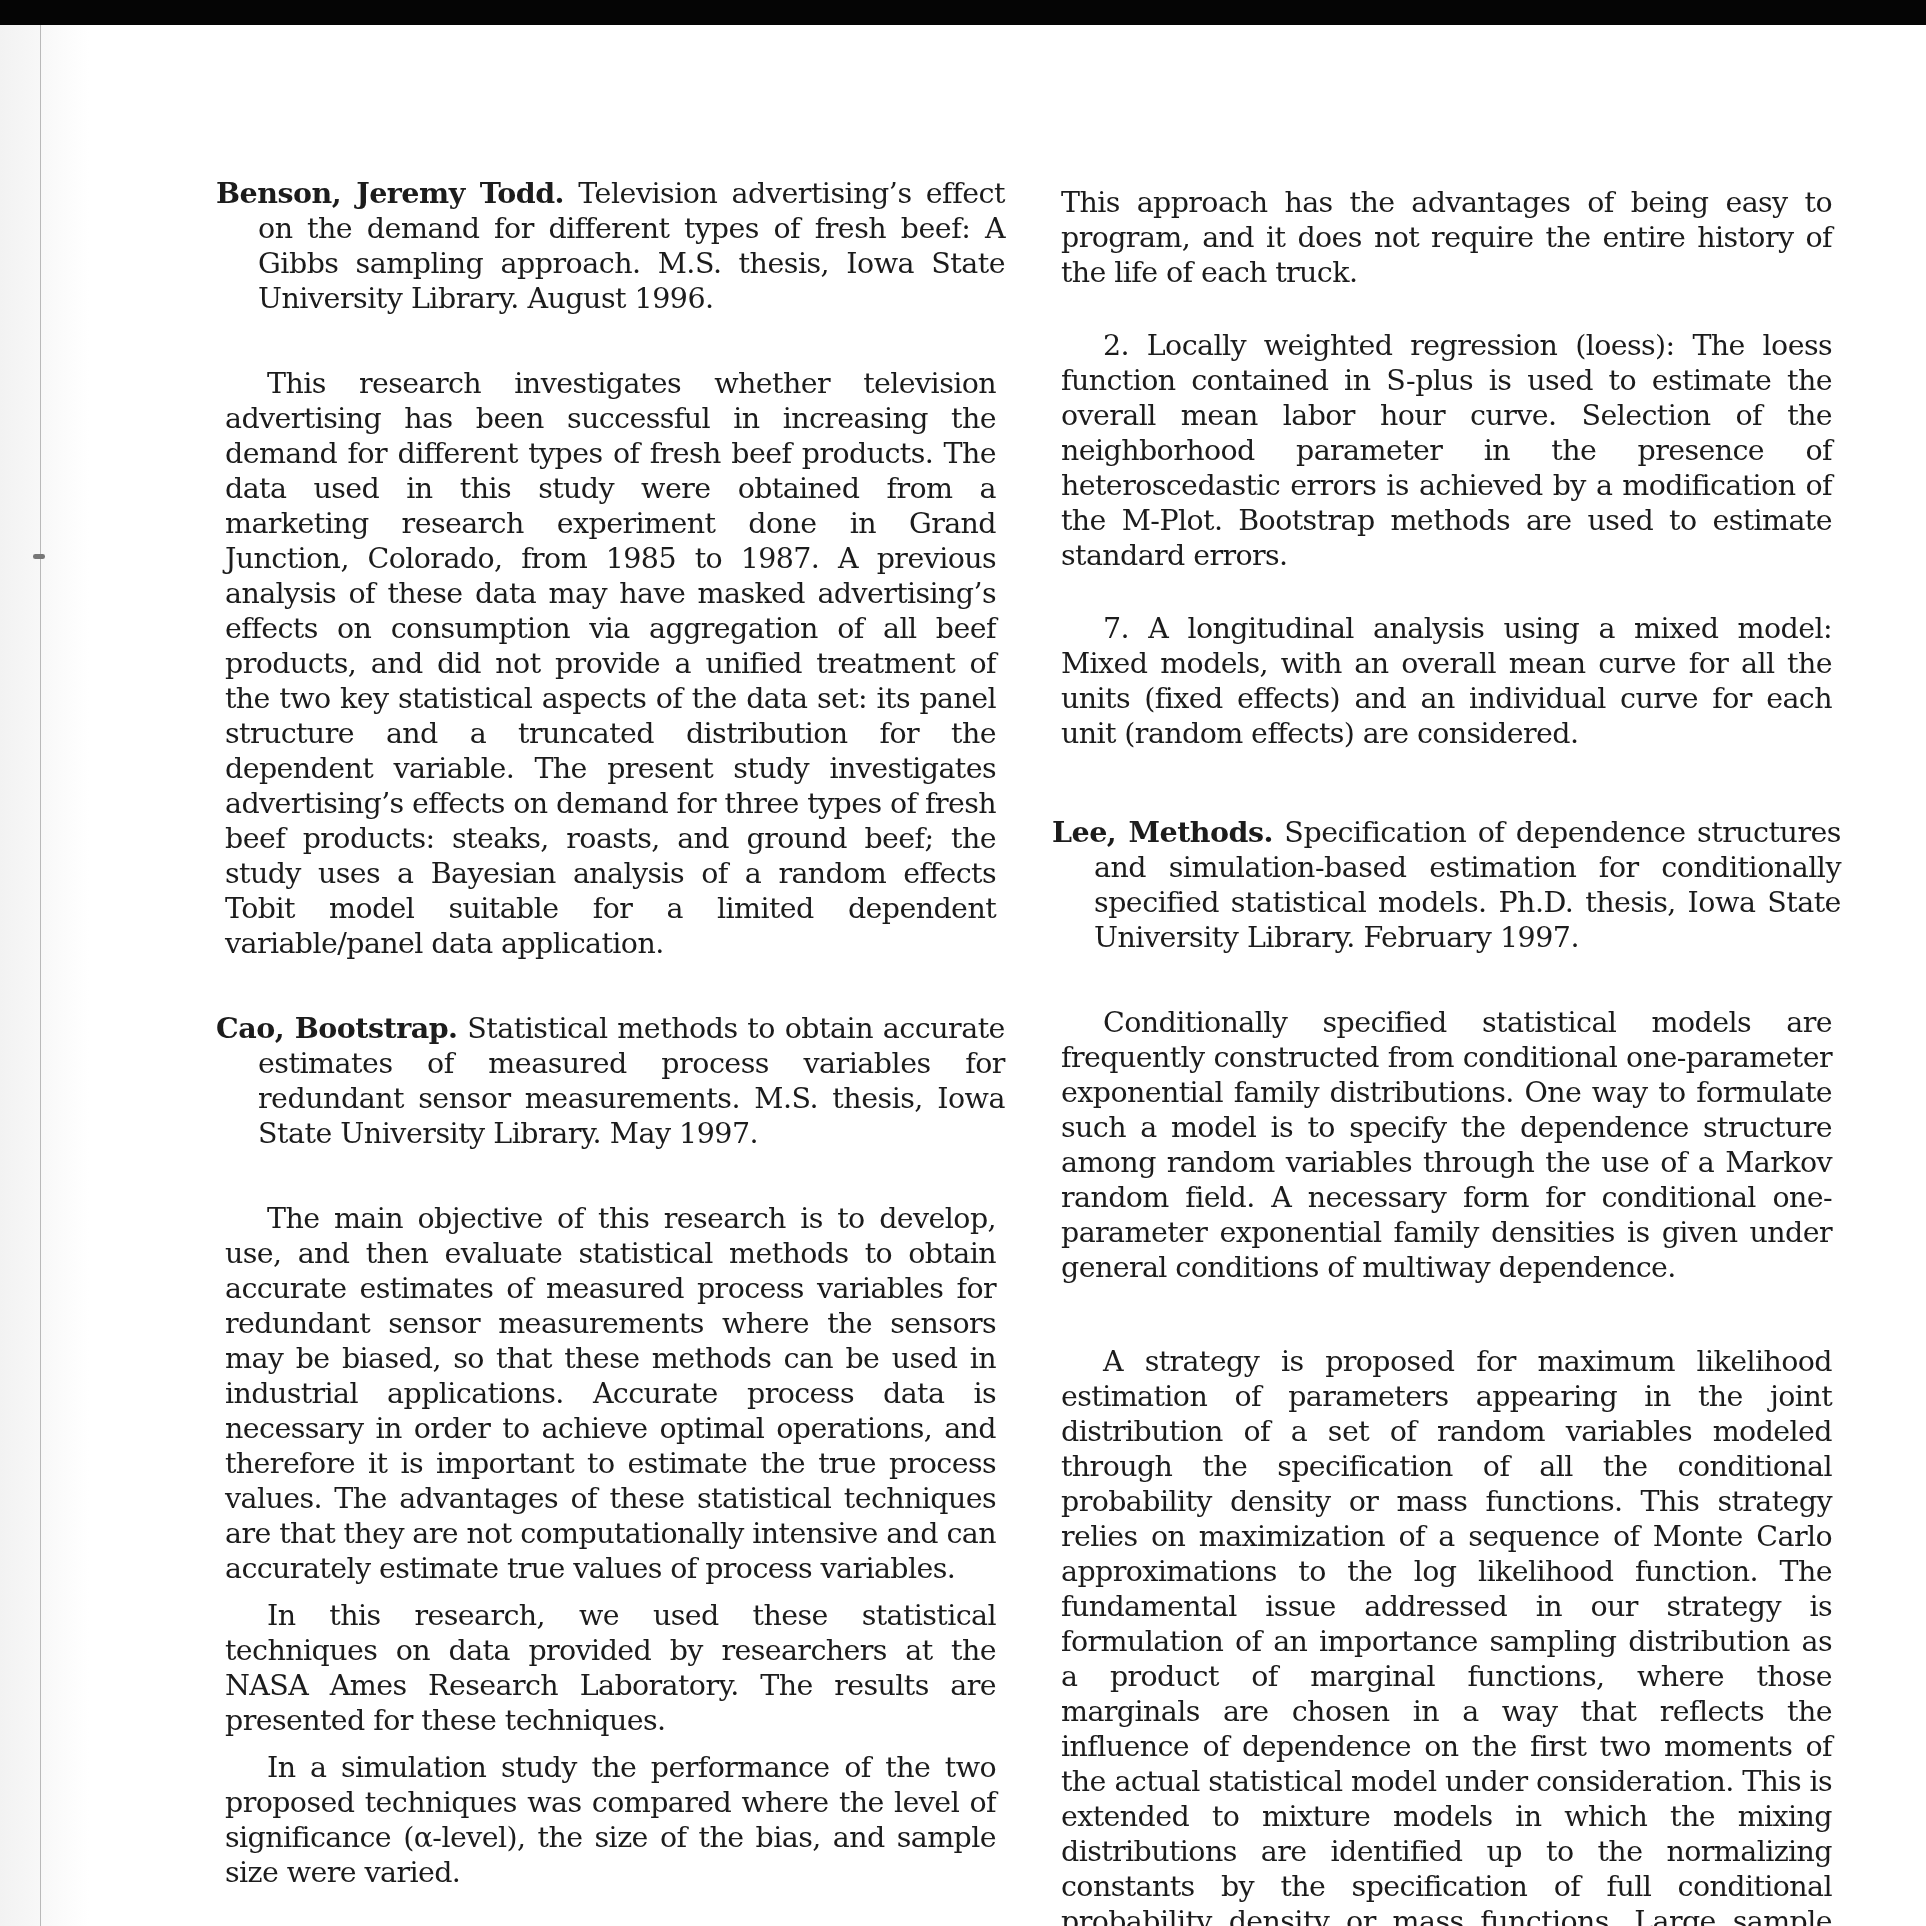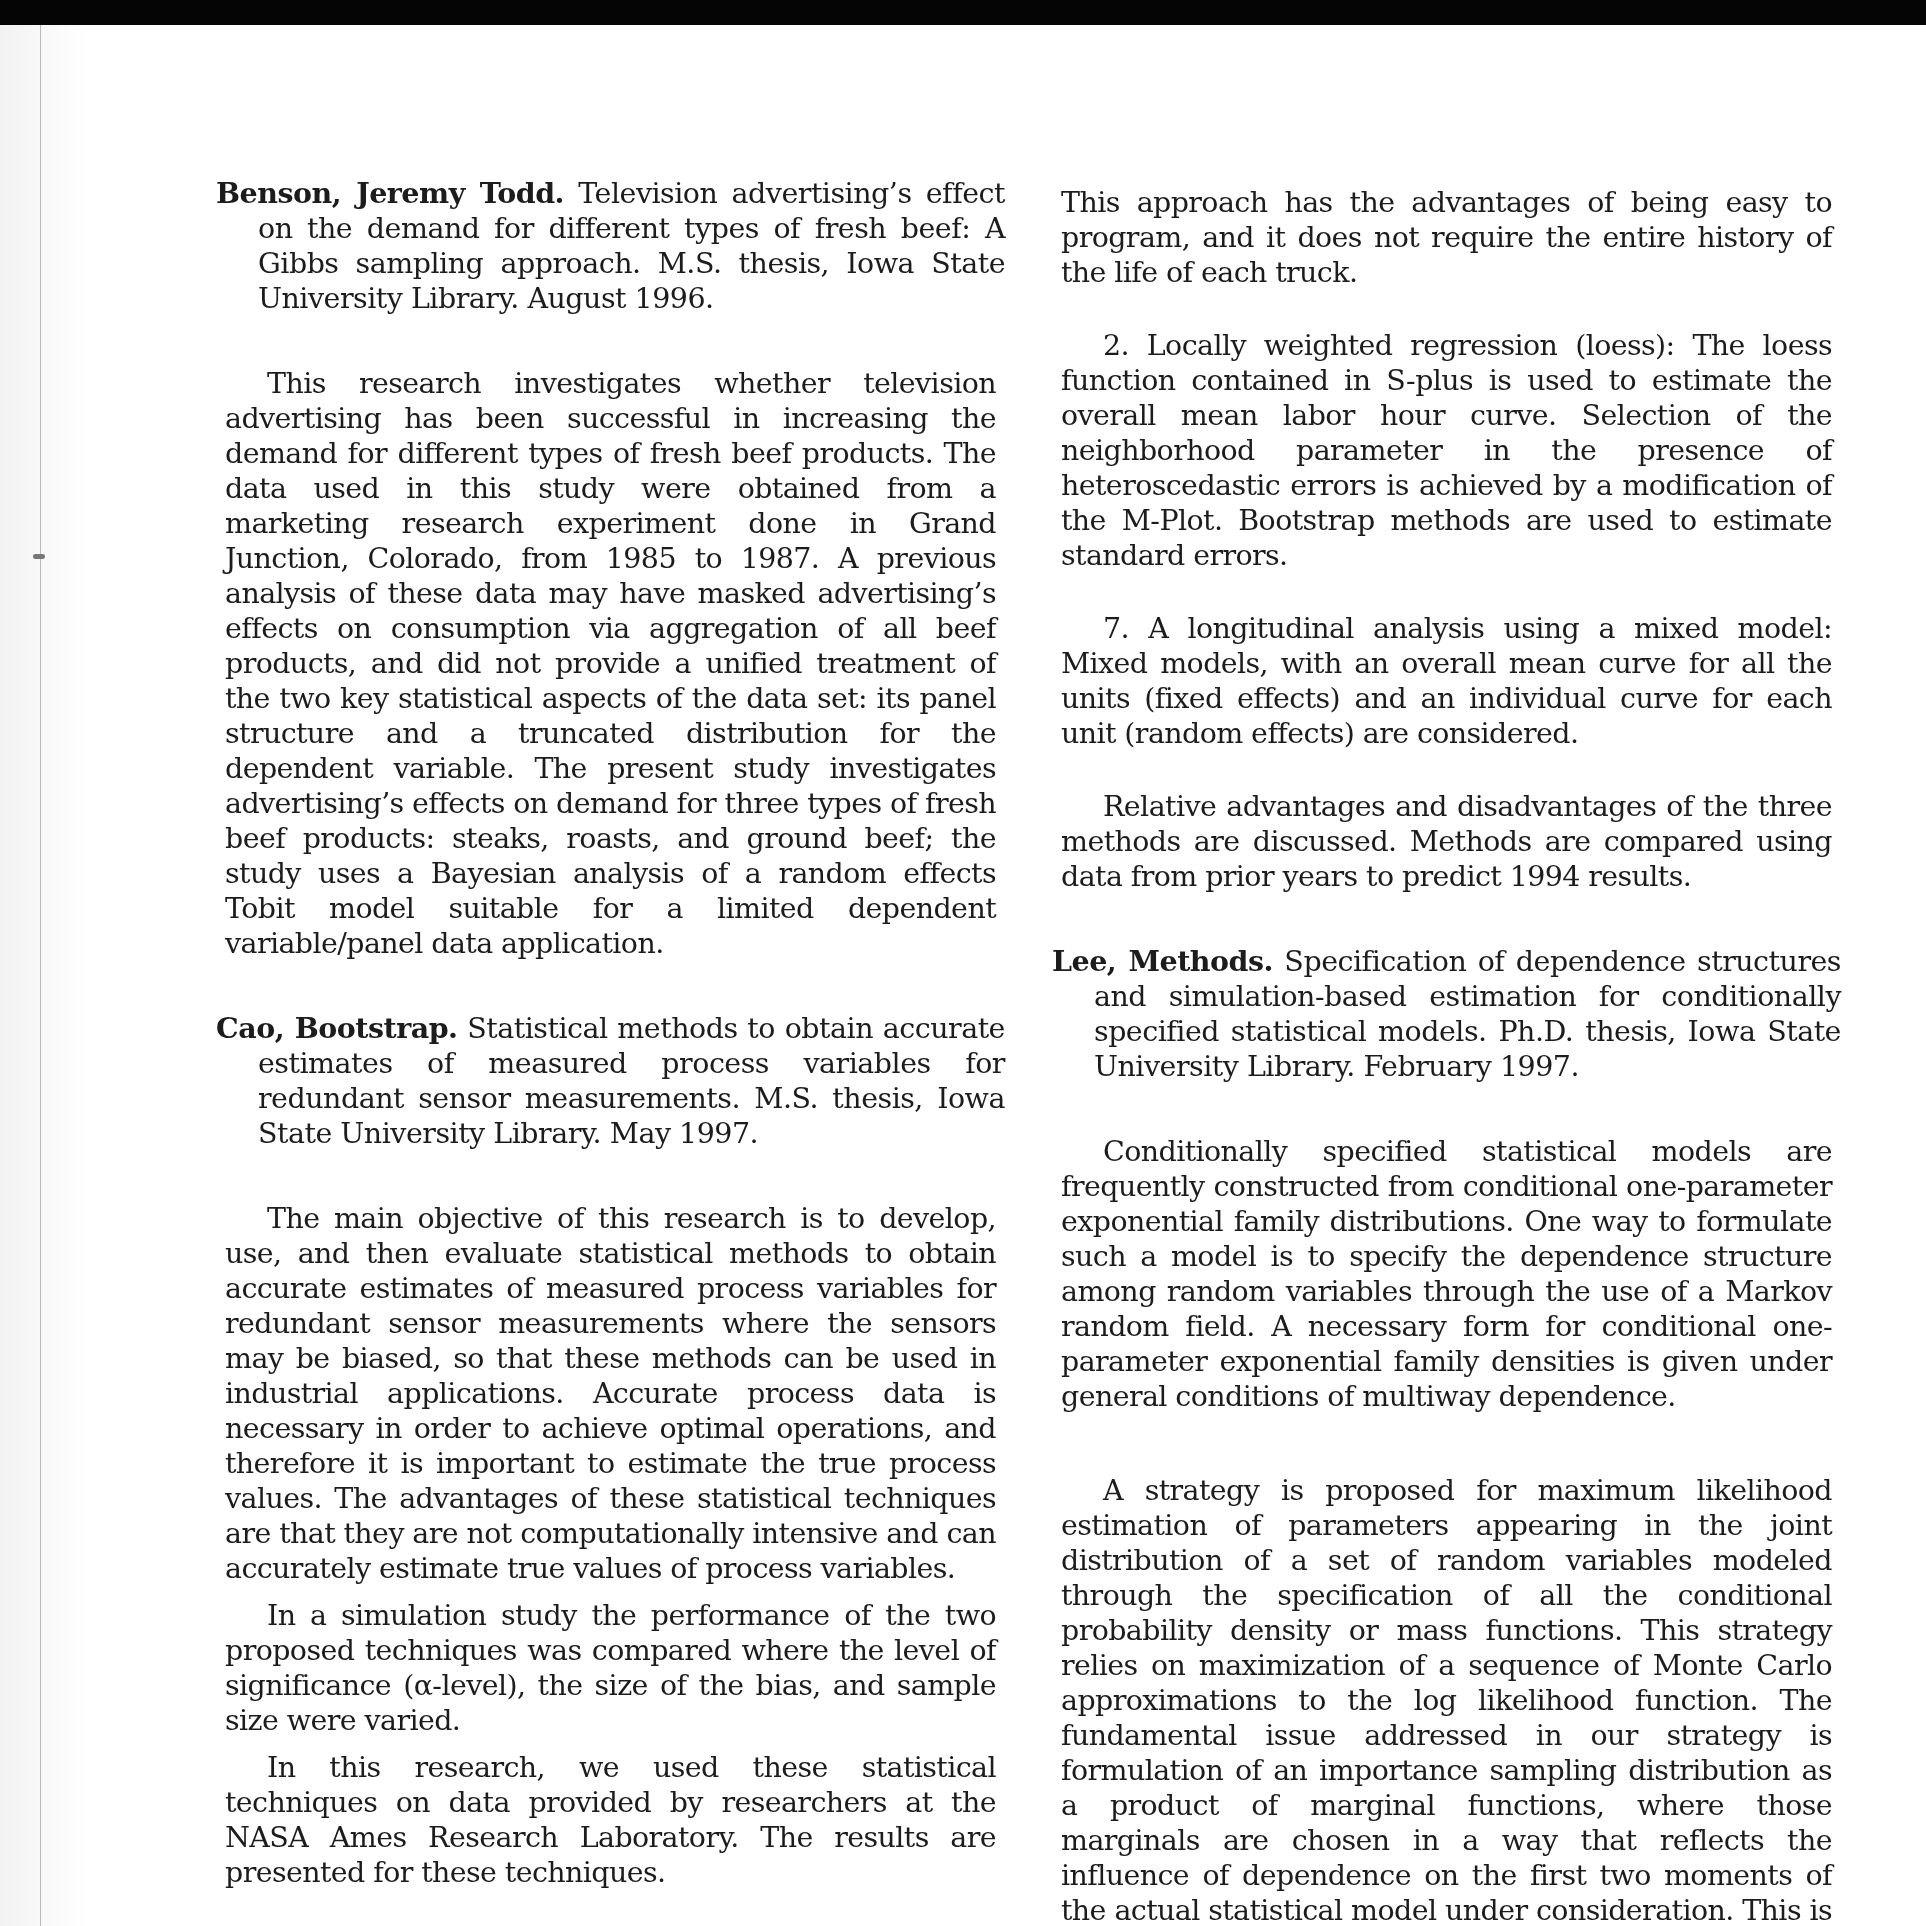--- a/index.html
+++ b/index.html
@@ -39,38 +39,37 @@
     <div class="gap-lg"></div>
     <p class="abstract">This research investigates whether television advertising has been successful in increasing the demand for different types of fresh beef products. The data used in this study were obtained from a marketing research experiment done in Grand Junction, Colorado, from 1985 to 1987. A previous analysis of these data may have masked advertising’s effects on consumption via aggregation of all beef products, and did not provide a unified treatment of the two key statistical aspects of the data set: its panel structure and a truncated distribution for the dependent variable. The present study investigates advertising’s effects on demand for three types of fresh beef products: steaks, roasts, and ground beef; the study uses a Bayesian analysis of a random effects Tobit model suitable for a limited dependent variable/panel data application.</p>
   </div>
 
   <div class="gap-lg"></div>
 
   <div>
     <p class="entry-head"><span class="author">Cao, Bootstrap.</span><span> Statistical methods to obtain accurate estimates of measured process variables for redundant sensor measurements. M.S. thesis, Iowa State University Library. May 1997.</span></p>
     <div class="gap-lg"></div>
     <p class="abstract">The main objective of this research is to develop, use, and then evaluate statistical methods to obtain accurate estimates of measured process variables for redundant sensor measurements where the sensors may be biased, so that these methods can be used in industrial applications. Accurate process data is necessary in order to achieve optimal operations, and therefore it is important to estimate the true process values. The advantages of these statistical techniques are that they are not computationally intensive and can accurately estimate true values of process variables.</p>
+    <p class="abstract">In this research, we used these statistical techniques on data provided by researchers at the NASA Ames Research Laboratory. The results are presented for these techniques.</p>
     <p class="abstract">In a simulation study the performance of the two proposed techniques was compared where the level of significance (α-level), the size of the bias, and sample size were varied.</p>
-    <p class="abstract">In this research, we used these statistical techniques on data provided by researchers at the NASA Ames Research Laboratory. The results are presented for these techniques.</p>
   </div>
 
   <div class="gap-lg"></div>
 
 </div>
 
 <div class="column col-right">
 
   <div>
     <p class="abstract" style="text-indent:0">This approach has the advantages of being easy to program, and it does not require the entire history of the life of each truck.</p>
     <div class="gap-sm"></div>
     <p class="abstract">2. Locally weighted regression (loess): The loess function contained in S-plus is used to estimate the overall mean labor hour curve. Selection of the neighborhood parameter in the presence of heteroscedastic errors is achieved by a modification of the M-Plot. Bootstrap methods are used to estimate standard errors.</p>
     <div class="gap-sm"></div>
     <p class="abstract">7. A longitudinal analysis using a mixed model: Mixed models, with an overall mean curve for all the units (fixed effects) and an individual curve for each unit (random effects) are considered.</p>
     <div class="gap-sm"></div>
-    <p class="abstract">Relative advantages and disadvantages of the three methods are discussed. Methods are compared using data from prior years to predict 1994 results.</p>
   </div>
 
   <div class="gap-lg"></div>
 
   <div>
     <p class="entry-head"><span class="author">Lee, Methods.</span><span> Specification of dependence structures and simulation-based estimation for conditionally specified statistical models. Ph.D. thesis, Iowa State University Library. February 1997.</span></p>
     <div class="gap-lg"></div>
     <p class="abstract">Conditionally specified statistical models are frequently constructed from conditional one-parameter exponential family distributions. One way to formulate such a model is to specify the dependence structure among random variables through the use of a Markov random field. A necessary form for conditional one-parameter exponential family densities is given under general conditions of multiway dependence.</p>
     <div class="gap-lg"></div>
     <p class="abstract">A strategy is proposed for maximum likelihood estimation of parameters appearing in the joint distribution of a set of random variables modeled through the specification of all the conditional probability density or mass functions. This strategy relies on maximization of a sequence of Monte Carlo approximations to the log likelihood function. The fundamental issue addressed in our strategy is formulation of an importance sampling distribution as a product of marginal functions, where those marginals are chosen in a way that reflects the influence of dependence on the first two moments of the actual statistical model under consideration. This is extended to mixture models in which the mixing distributions are identified up to the normalizing constants by the specification of full conditional probability density or mass functions. Large sample theory for the resulting estimates from the proposed strategy is provided under the condition of the continuity of negpotential function over a compact set.</p>

